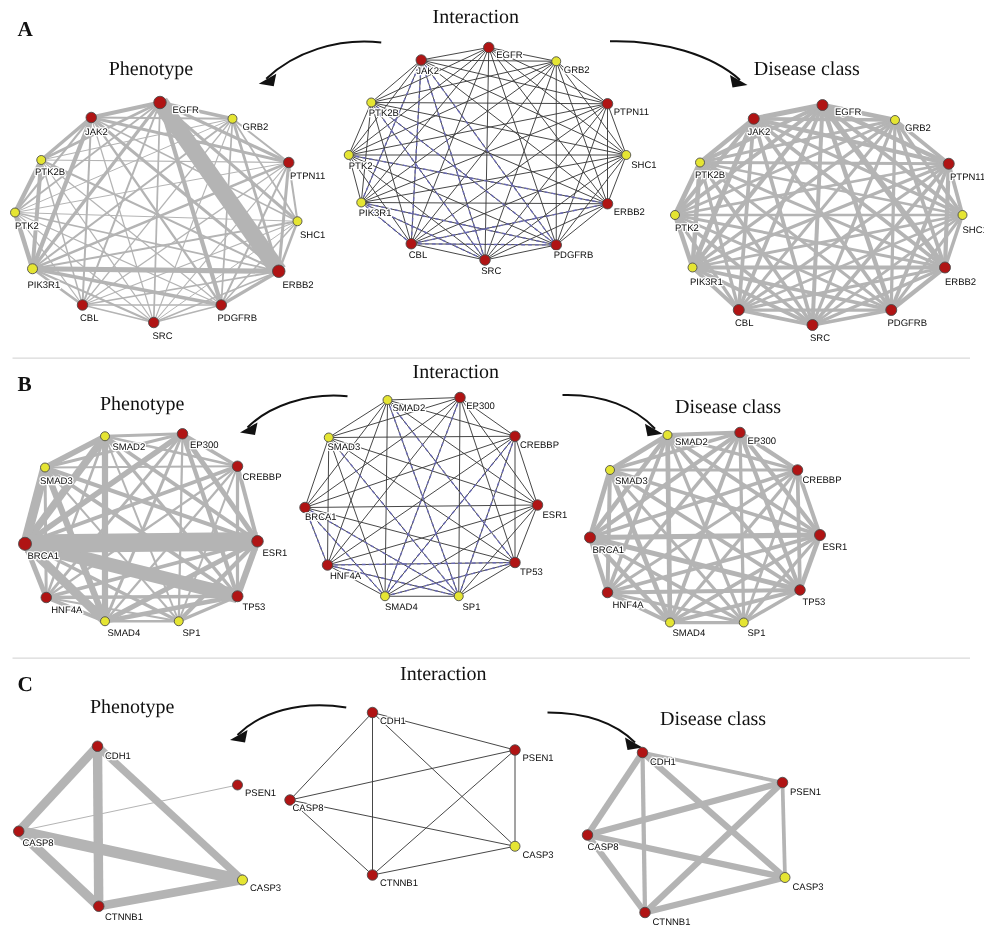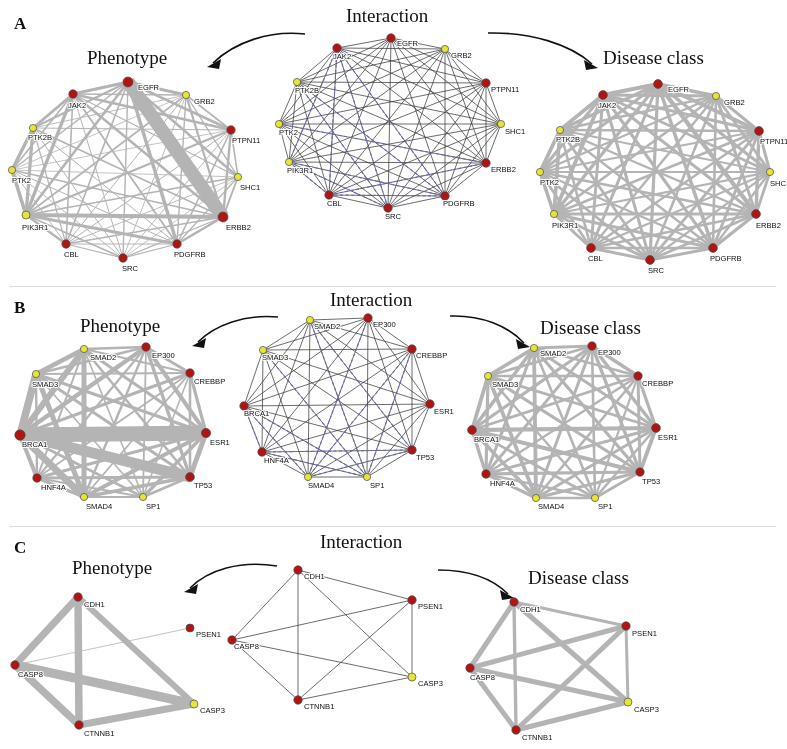--- a/index.html
+++ b/index.html
@@ -5,21 +5,21 @@
   html,body{margin:0;padding:0;background:#ffffff;}
   body{width:787px;height:749px;position:relative;overflow:hidden;
        font-family:"Liberation Sans",sans-serif;}
   .panel{position:absolute;left:0;width:787px;}
   #panelA{top:0;height:290px;}
   #panelB{top:290px;height:240px;}
   #panelC{top:530px;height:219px;}
   .panel-letter{position:absolute;font-family:"Liberation Serif",serif;
      font-weight:bold;font-size:17px;color:#111;left:14px;}
   .sec-title{position:absolute;font-family:"Liberation Serif",serif;
-     font-size:19px;color:#111;white-space:nowrap;}
+     font-size:16px;color:#111;white-space:nowrap;}
   .divider{position:absolute;left:10px;width:766px;height:1px;
      background:#d9d9d9;}
   svg{position:absolute;left:0;top:0;overflow:visible;}
   .netsvg{display:block;}
   .nodelabel{font-family:"Liberation Sans",sans-serif;font-size:7.6px;
      fill:#0d0d0d;paint-order:stroke;stroke:#ffffff;stroke-width:2.1px;
      stroke-linejoin:round;}
 </style>
 </head>
 <body>

